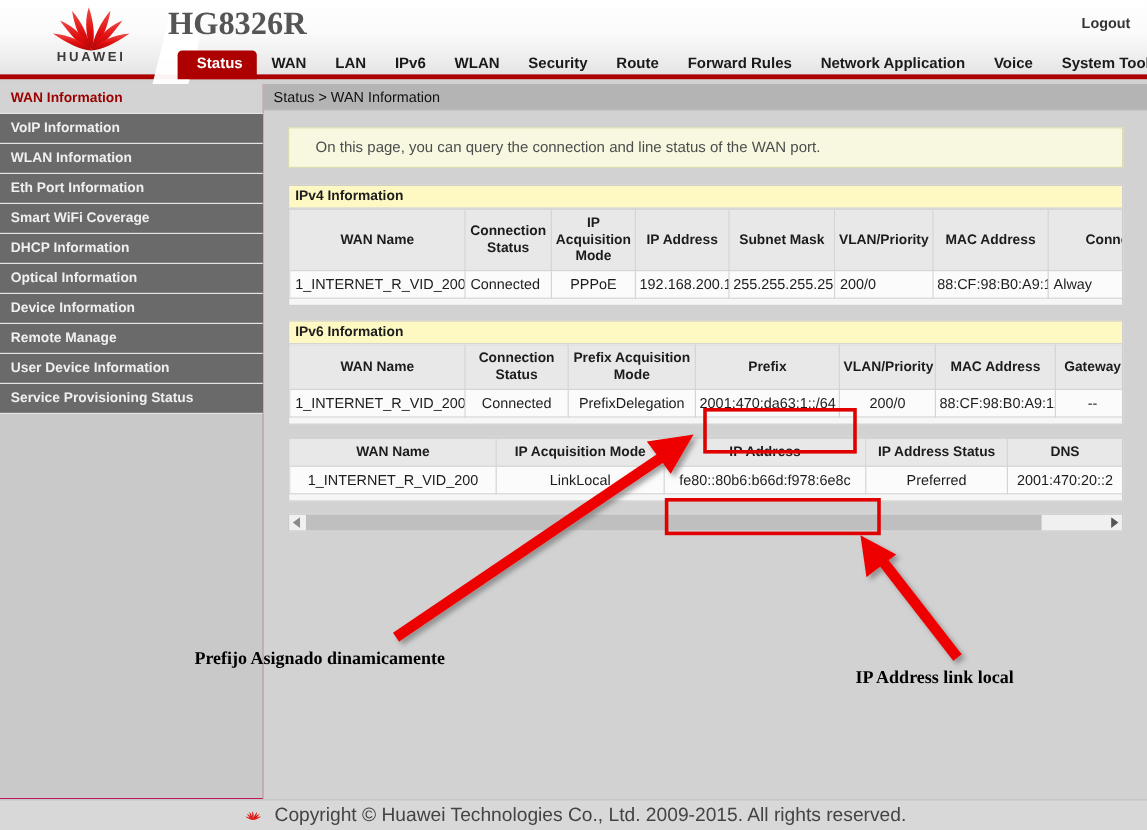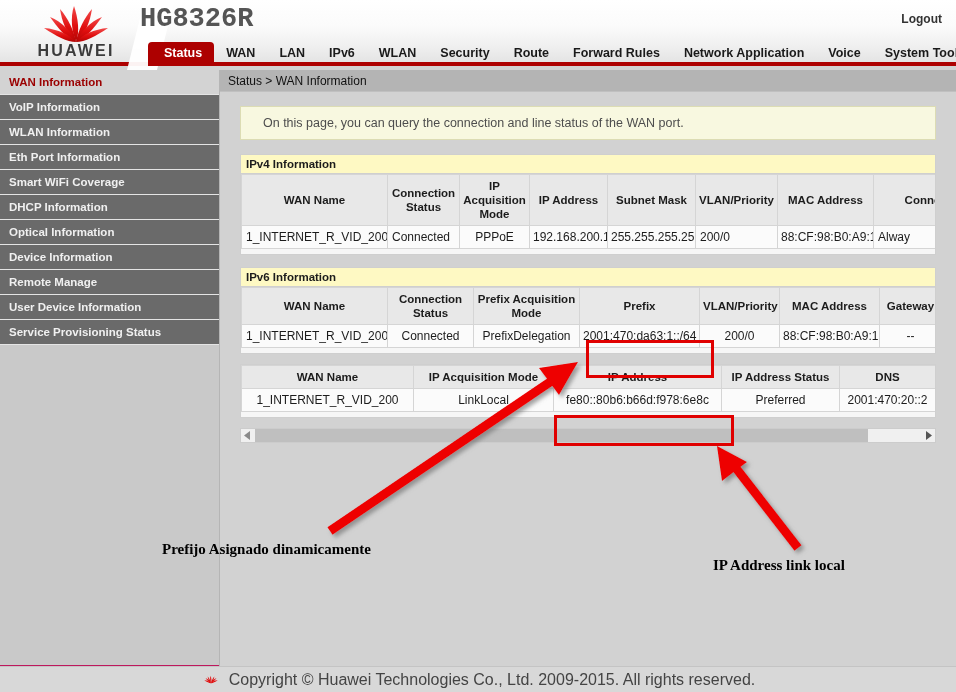--- a/index.html
+++ b/index.html
@@ -22,33 +22,33 @@
   }
   .logo-wrap {
     position: absolute; left: 22px; top: 4px;
     width: 108px; height: 54px;
   }
   .logo-petals { position: absolute; left: 6px; top: 0; width: 96px; height: 40px; }
   .logo-text {
     position: absolute; left: 0; top: 38px; width: 108px;
     text-align: center;
     font-family: "Liberation Sans", sans-serif;
-    font-size: 16px; font-weight: bold; letter-spacing: 2.2px;
+    font-size: 11px; font-weight: bold; letter-spacing: 2.2px;
     color: #3b3b3b;
   }
   .logo-slash {
     position: absolute; left: 136px; top: -2px;
     width: 30px; height: 72px;
     background: #ffffff;
     transform: skewX(-14deg);
     opacity: .95;
   }
   .model-title {
     position: absolute; left: 140px; top: 4px;
-    font-family: Liberation Mono, monospace;
+    font-family: Liberation Serif, serif;
     font-size: 27px; font-weight: bold;
     color: #555555;
     letter-spacing: 0px;
   }
   .logout {
     position: absolute; right: 14px; top: 12px;
     font-size: 12px; font-weight: bold;
     color: #333333;
     cursor: pointer;
     text-decoration: none;

